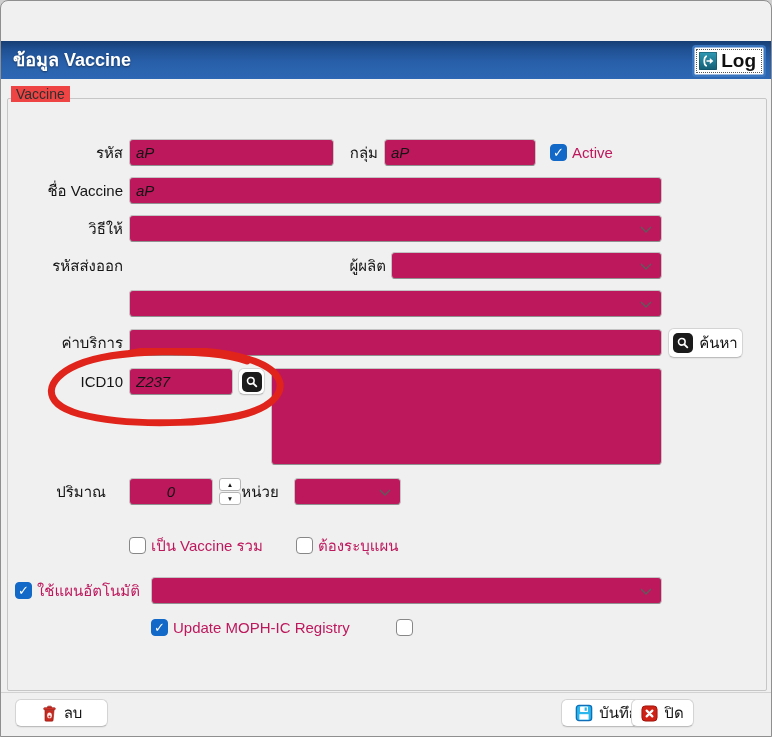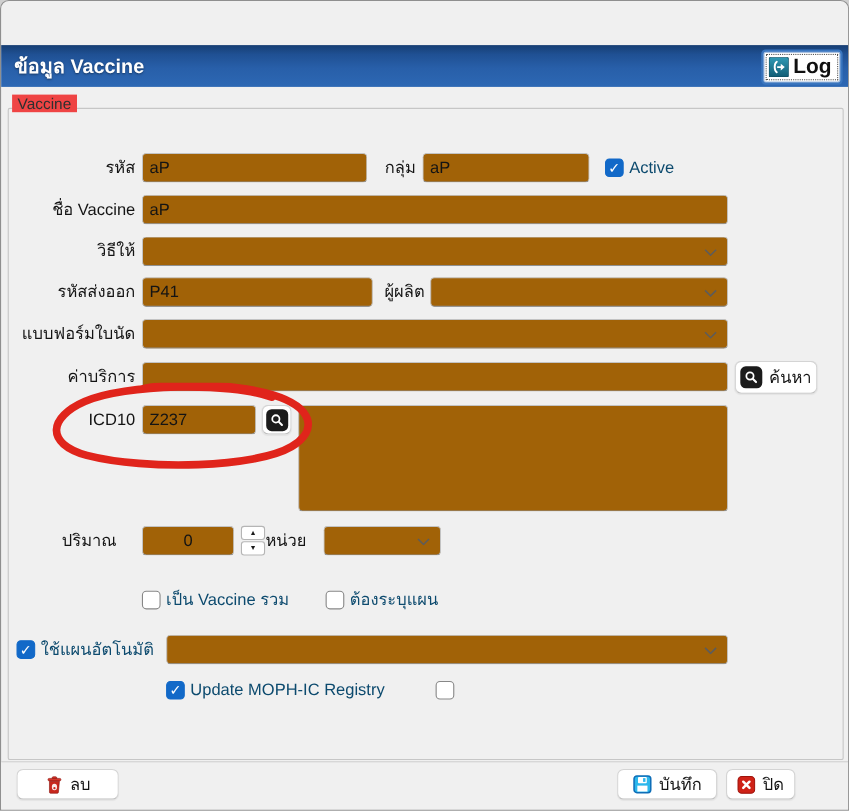--- a/index.html
+++ b/index.html
@@ -18,32 +18,32 @@
                 text-shadow:0 1px 2px rgba(0,0,0,.45);}
   .log-btn{position:absolute;right:7px;top:6px;height:26px;padding:0 7px 0 4px;display:flex;align-items:center;gap:4px;
            background:#fff;border:1px solid #9db9dd;box-shadow:0 0 0 2px #3a76bf;border-radius:2px;cursor:pointer;}
   .log-btn .inner{outline:1px dotted #555;outline-offset:-2px;position:absolute;inset:0;}
   .log-label{font-size:19px;font-weight:bold;color:#101010;position:relative;}
   
   .groupbox{position:absolute;left:6px;top:97px;width:758px;height:591px;border:1px solid #c6c6c6;border-radius:2px;}
   .group-label{position:absolute;left:10px;top:85px;padding:0 5px;background:#ef4444;font-size:14px;color:#2f2f2f;z-index:2;}
   
   .lbl{position:absolute;height:27px;line-height:27px;font-size:15px;color:#141414;text-align:right;}
-  .field,.selectbox,.notearea{position:absolute;box-sizing:border-box;background:#a16207;border:1px solid #c3c3c3;
-          border-bottom-color:#909090;border-radius:4px;font-family:inherit;}
+  .field,.selectbox,.notearea{position:absolute;box-sizing:border-box;background:#be185d;border:1px solid #c3c3c3;
+          border-bottom-color:#909090;border-radius:4px;font-family:inherit;font-style:italic;}
   .field{height:27px;font-size:15px;color:#141414;padding:0 6px;outline:none;}
   .selectbox{height:27px;}
   .selectbox .chev{position:absolute;right:9px;top:10px;width:12px;height:7px;}
   .notearea{resize:none;}
   
   .cb{position:absolute;width:17px;height:17px;box-sizing:border-box;background:#fff;border:1px solid #878787;
       border-radius:4px;cursor:pointer;}
   .cb.checked{background:#1269c8;border-color:#1269c8;}
   .cb.checked::after{content:"✓";position:absolute;left:2px;top:-1px;color:#fff;font-size:13px;font-weight:bold;line-height:18px;}
-  .cb-lbl{position:absolute;height:19px;line-height:19px;font-size:15px;color:#0c4a6e;white-space:nowrap;}
+  .cb-lbl{position:absolute;height:19px;line-height:19px;font-size:15px;color:#be185d;white-space:nowrap;}
   
   .spinbox{position:absolute;width:22px;height:27px;display:flex;flex-direction:column;gap:1px;}
   .spin-half{flex:1;box-sizing:border-box;background:#fff;border:1px solid #b5b5b5;border-radius:3px;
              display:flex;align-items:center;justify-content:center;font-size:6.5px;color:#1a1a1a;cursor:pointer;}
   
   .sbtn{position:absolute;box-sizing:border-box;background:#fff;border:1px solid #d4d4d4;border-bottom-color:#bdbdbd;
         border-radius:6px;display:flex;align-items:center;justify-content:center;gap:6px;cursor:pointer;
         font-size:15px;color:#141414;box-shadow:0 1px 1px rgba(0,0,0,.05);}
   .magbox{width:20px;height:20px;background:#1b1b1b;border-radius:5px;display:flex;align-items:center;justify-content:center;flex:none;}
   
@@ -91,29 +91,27 @@
   <input class="field" style="left: 128px; top: 176px; width: 533px;" value="aP">
 
   <span class="lbl" style="left:10px;top:214px;width:112px;">วิธีให้</span>
   <div class="selectbox" style="left:128px;top:214px;width:533px;">
     <svg class="chev" viewBox="0 0 12 7">
         <polyline points="1,1 6,6 11,1" fill="none" stroke="#5c5c5c" stroke-width="1.4"></polyline>
       </svg>
   </div>
 
   <span class="lbl" style="left:10px;top:251px;width:112px;">รหัสส่งออก</span>
-  <input class="field" style="left: 128px; top: 251px; width: 210px;" value="P41">
   <span class="lbl" style="left:336px;top:251px;width:49px;">ผู้ผลิต</span>
   <div class="selectbox" style="left:390px;top:251px;width:271px;">
     <svg class="chev" viewBox="0 0 12 7">
         <polyline points="1,1 6,6 11,1" fill="none" stroke="#5c5c5c" stroke-width="1.4"></polyline>
       </svg>
   </div>
 
-  <span class="lbl" style="left:0px;top:289px;width:122px;">แบบฟอร์มใบนัด</span>
   <div class="selectbox" style="left:128px;top:289px;width:533px;">
     <svg class="chev" viewBox="0 0 12 7">
         <polyline points="1,1 6,6 11,1" fill="none" stroke="#5c5c5c" stroke-width="1.4"></polyline>
       </svg>
   </div>
 
   <span class="lbl" style="left:10px;top:328px;width:112px;">ค่าบริการ</span>
   <input class="field" style="left: 128px; top: 328px; width: 533px;" value="">
   <div class="sbtn" style="left:667px;top:327px;width:75px;height:30px;">
     <span class="magbox">
@@ -184,21 +182,21 @@
   <div class="sbtn" style="left:14px;top:698px;width:93px;height:28px;">
     <svg width="17" height="17" viewBox="0 0 18 18">
       <rect x="6.8" y="1.2" width="4.4" height="2.4" rx="1" fill="#d5362b" stroke="#8e1510" stroke-width=".6"></rect>
       <rect x="2.8" y="2.8" width="12.4" height="2.4" rx="1.1" fill="#d5362b" stroke="#8e1510" stroke-width=".6"></rect>
       <path d="M4.2 5.6 h9.6 l-1 10.6 a1 1 0 0 1 -1 .9 h-6.6 a1 1 0 0 1 -1 -.9 z" fill="#c8281e" stroke="#8e1510" stroke-width=".6"></path>
       <ellipse cx="9" cy="11" rx="2.5" ry="3.1" fill="#ffffff" opacity=".9"></ellipse>
       <circle cx="9" cy="12.2" r="1.1" fill="#c8281e"></circle>
     </svg>
     <span>ลบ</span>
   </div>
-  <div class="sbtn" style="left:659px;top:698px;width:63px;height:28px;">
+  <div class="sbtn" style="left:630px;top:698px;width:63px;height:28px;">
     <svg width="17" height="17" viewBox="0 0 18 18">
       <rect x="1" y="1" width="16" height="16" rx="3.6" fill="#cf2217" stroke="#9d120a"></rect>
       <path d="M6 6 L12 12 M12 6 L6 12" stroke="#fff" stroke-width="2.4" stroke-linecap="round"></path>
     </svg>
     <span>ปิด</span>
   </div>
 
 </div>
 
 </body></html>

